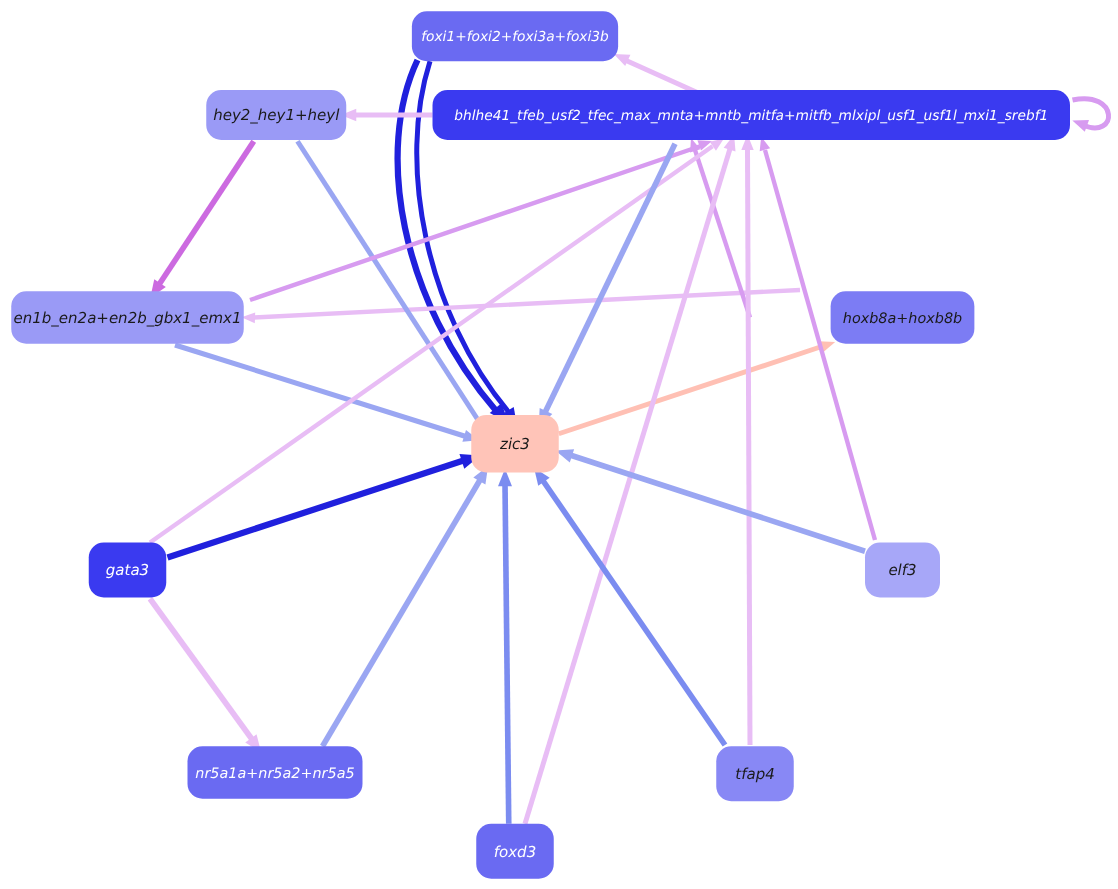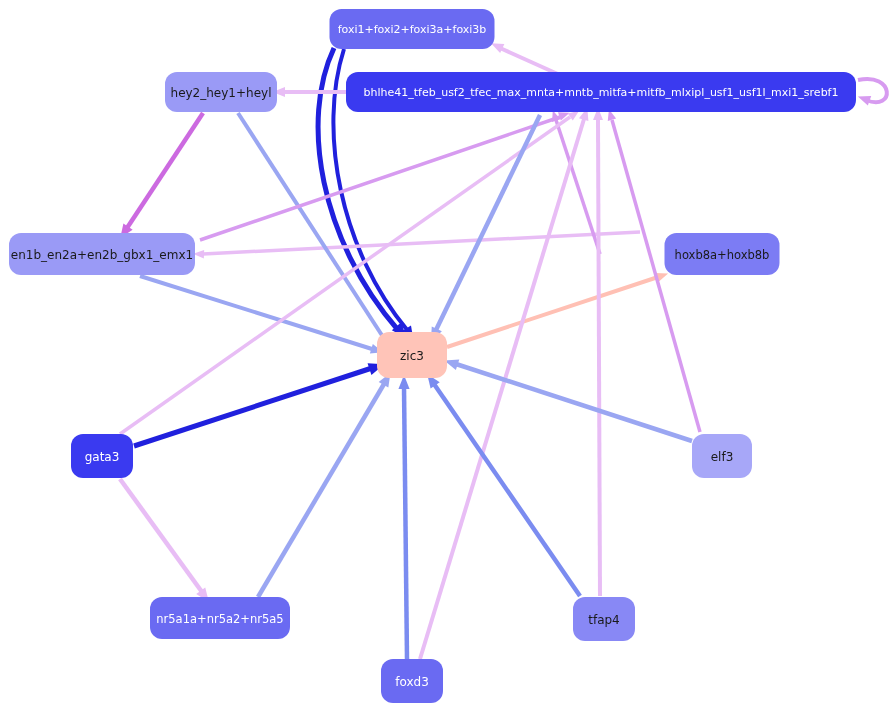--- a/index.html
+++ b/index.html
@@ -11,20 +11,21 @@
     width: 894px;
     height: 711px;
     font-family: "DejaVu Sans", "Liberation Sans", sans-serif;
     overflow: hidden;
   }
   #graph-root {
     position: relative;
     width: 894px;
     height: 553px;
     background: #ffffff;
+    font-style: italic;
   }
   svg#network {
     display: block;
     width: 894px;
     height: 711px;
   }
   .node-rect {
     stroke: none;
   }
   .node-label {

